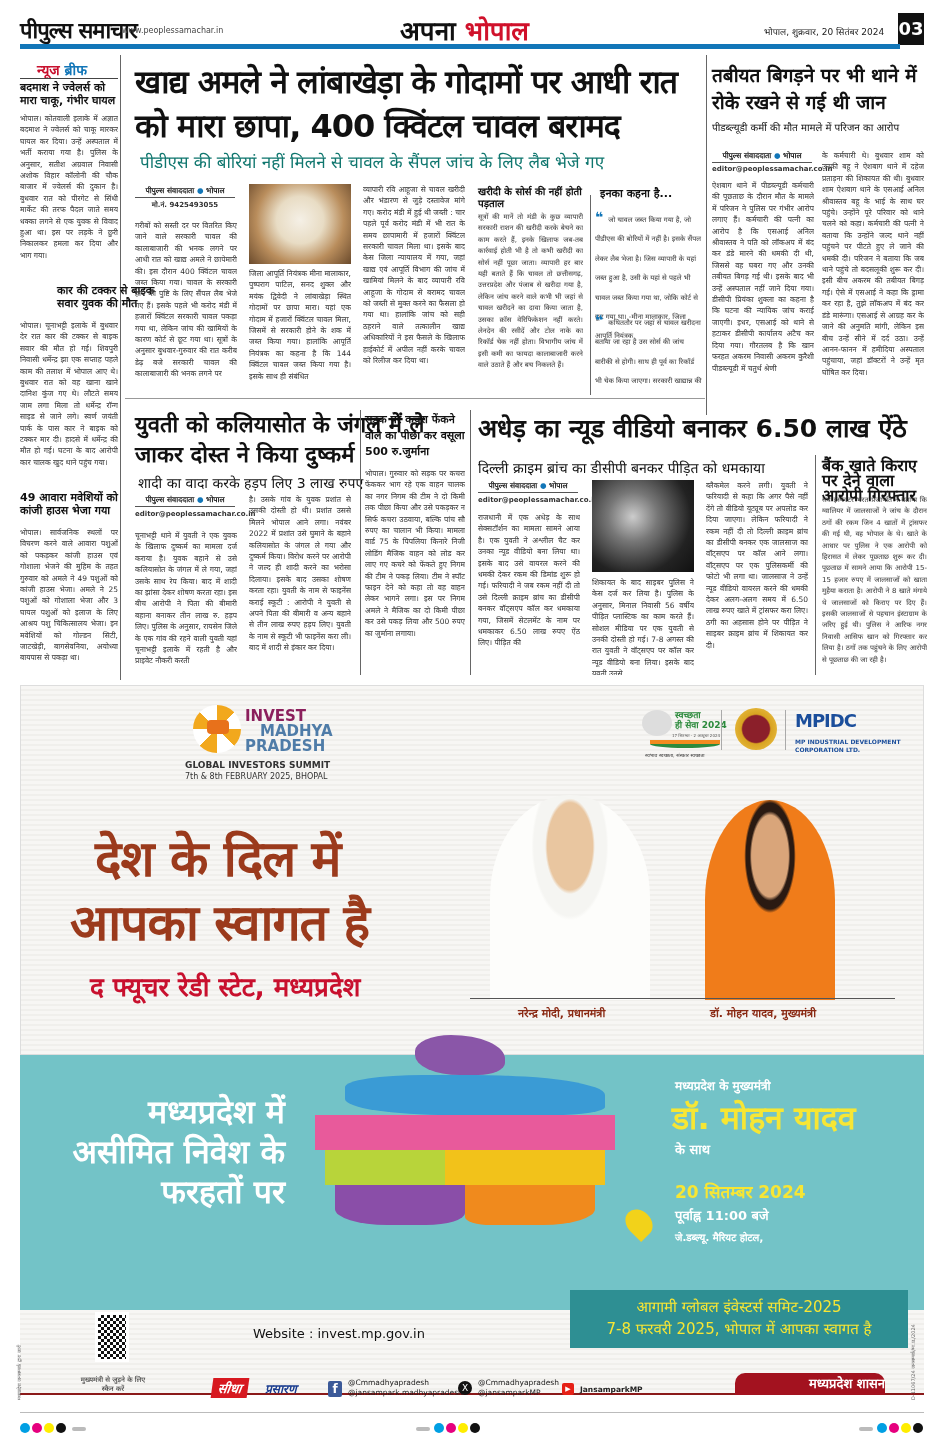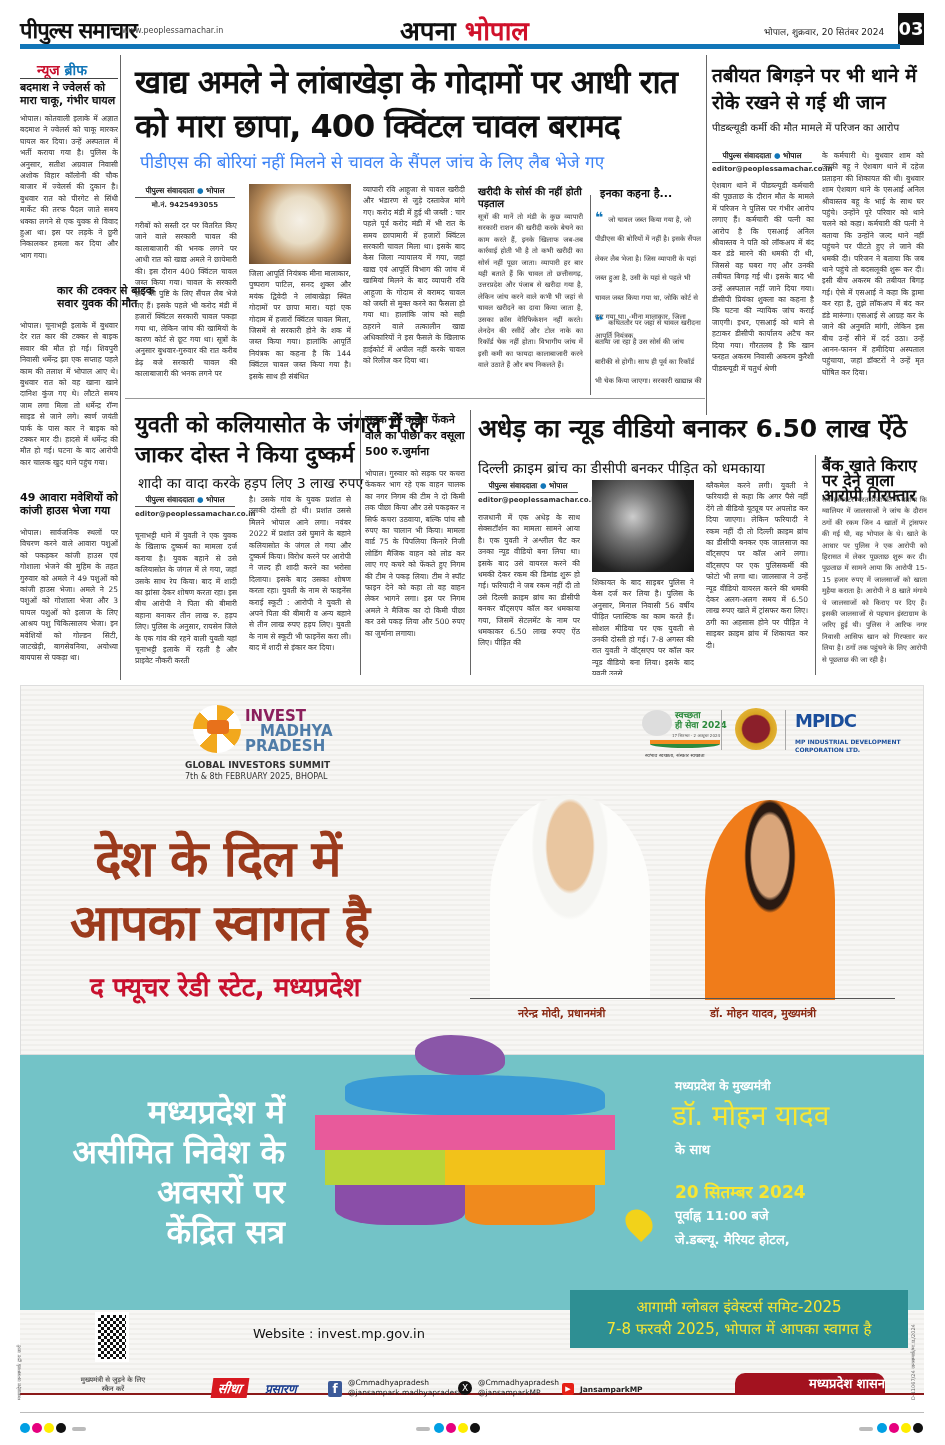--- a/index.html
+++ b/index.html
@@ -61,21 +61,21 @@
 <div class="abs hl" style="left:20px;top:82px;width:98px;font-size:11px;">बदमाश ने ज्वेलर्स को मारा चाकू, गंभीर घायल</div>
 <div class="abs body-text" style="left:20px;top:113px;width:98px;height:158px;">भोपाल। कोतवाली इलाके में अज्ञात बदमाश ने ज्वेलर्स को चाकू मारकर घायल कर दिया। उन्हें अस्पताल में भर्ती कराया गया है। पुलिस के अनुसार, सतीश अग्रवाल निवासी अशोक विहार कॉलोनी की चौक बाजार में ज्वेलर्स की दुकान है। बुधवार रात को पीरगेट से सिंधी मार्केट की तरफ पैदल जाते समय धक्का लगने से एक युवक से विवाद हुआ था। इस पर लड़के ने छुरी निकालकर हमला कर दिया और भाग गया।</div>
 
 <div class="abs hl" style="left:20px;top:285px;width:98px;font-size:11px;margin-left:37px;">कार की टक्कर से बाइक सवार युवक की मौत</div>
 <div class="abs body-text" style="left:20px;top:320px;width:98px;height:160px;">भोपाल। चूनाभट्टी इलाके में बुधवार देर रात कार की टक्कर से बाइक सवार की मौत हो गई। शिवपुरी निवासी धर्मेन्द्र झा एक सप्ताह पहले काम की तलाश में भोपाल आए थे। बुधवार रात को वह खाना खाने दानिश कुंज गए थे। लौटते समय जाम लगा मिला तो धर्मेन्द्र रॉन्ग साइड से जाने लगे। स्वर्ण जयंती पार्क के पास कार ने बाइक को टक्कर मार दी। हादसे में धर्मेन्द्र की मौत हो गई। घटना के बाद आरोपी कार चालक खुद थाने पहुंच गया।</div>
 
 <div class="abs hl" style="left:20px;top:492px;width:98px;font-size:11px;">49 आवारा मवेशियों को कांजी हाउस भेजा गया</div>
 <div class="abs body-text" style="left:20px;top:527px;width:98px;height:148px;">भोपाल। सार्वजनिक स्थलों पर विचरण करने वाले आवारा पशुओं को पकड़कर कांजी हाउस एवं गोशाला भेजने की मुहिम के तहत गुरुवार को अमले ने 49 पशुओं को कांजी हाउस भेजा। अमले ने 25 पशुओं को गोशाला भेजा और 3 घायल पशुओं को इलाज के लिए आश्रय पशु चिकित्सालय भेजा। इन मवेशियों को गोल्डन सिटी, जाटखेड़ी, बागसेवनिया, अयोध्या बायपास से पकड़ा था।</div>
 
 <div class="abs hl" style="left:135px;top:60px;width:560px;font-size:32px;line-height:44px;letter-spacing:-1px;">खाद्य अमले ने लांबाखेड़ा के गोदामों पर आधी रात को मारा छापा, 400 क्विंटल चावल बरामद</div>
-<div class="abs" style="left:140px;top:150px;width:560px;font-size:17px;color:#3b82f6;">पीडीएस की बोरियां नहीं मिलने से चावल के सैंपल जांच के लिए लैब भेजे गए</div>
+<div class="abs" style="left:140px;top:150px;width:560px;font-size:17px;color:#0f766e;">पीडीएस की बोरियां नहीं मिलने से चावल के सैंपल जांच के लिए लैब भेजे गए</div>
 
 <div class="abs byline" style="left:135px;top:185px;width:100px;"><span>पीपुल्स संवाददाता</span> <span class="bdot">●</span> <span>भोपाल</span></div>
 <div class="abs email" style="left:135px;top:200px;width:100px;">मो.नं. 9425493055</div>
 <div class="abs body-text" style="left:135px;top:220px;width:102px;height:175px;">गरीबों को सस्ती दर पर वितरित किए जाने वाले सरकारी चावल की कालाबाजारी की भनक लगने पर आधी रात को खाद्य अमले ने छापेमारी की। इस दौरान 400 क्विंटल चावल जब्त किया गया। चावल के सरकारी होने की पुष्टि के लिए सैंपल लैब भेजे गए हैं। इसके पहले भी करोद मंडी में हजारों क्विंटल सरकारी चावल पकड़ा गया था, लेकिन जांच की खामियों के कारण कोर्ट से छूट गया था। सूत्रों के अनुसार बुधवार-गुरुवार की रात करीब डेढ़ बजे सरकारी चावल की कालाबाजारी की भनक लगने पर</div>
 
 <div class="abs photo-rice" style="left:249px;top:184px;width:102px;height:80px;"></div>
 <div class="abs body-text" style="left:249px;top:268px;width:102px;height:127px;">जिला आपूर्ति नियंत्रक मीना मालाकार, पुष्पराग पाटिल, सनद शुक्ल और मयंक द्विवेदी ने लांबाखेड़ा स्थित गोदामों पर छापा मारा। यहां एक गोदाम में हजारों क्विंटल चावल मिला, जिसमें से सरकारी होने के शक में जब्त किया गया। हालांकि आपूर्ति नियंत्रक का कहना है कि 144 क्विंटल चावल जब्त किया गया है। इसके साथ ही संबंधित</div>
 
 <div class="abs body-text" style="left:363px;top:184px;width:102px;height:211px;">व्यापारी रवि आहूजा से चावल खरीदी और भंडारण से जुड़े दस्तावेज मांगे गए। करोद मंडी में हुई थी जब्ती : चार पहले पूर्व करोद मंडी में भी रात के समय छापामारी में हजारों क्विंटल सरकारी चावल मिला था। इसके बाद केस जिला न्यायालय में गया, जहां खाद्य एवं आपूर्ति विभाग की जांच में खामियां मिलने के बाद व्यापारी रवि आहूजा के गोदाम से बरामद चावल को जब्ती से मुक्त करने का फैसला हो गया था। हालांकि जांच को सही ठहराने वाले तत्कालीन खाद्य अधिकारियों ने इस फैसले के खिलाफ हाईकोर्ट में अपील नहीं करके चावल को रिलीज कर दिया था।</div>
 
@@ -155,41 +155,40 @@
 <div class="abs portrait" style="left:490px;top:795px;width:160px;height:205px;background:radial-gradient(ellipse at 50% 25%, #e9c6a0 0 20%, #f5f5f2 22% 32%, #fdfdfb 34% 100%);"></div>
 <div class="abs portrait" style="left:705px;top:800px;width:130px;height:200px;background:radial-gradient(ellipse at 50% 28%, #d9a57a 0 20%, #2a1a12 22% 26%, #f07c1a 28% 100%);"></div>
 <div class="abs h-rule" style="left:470px;top:998px;width:425px;background:#555;"></div>
 <div class="abs caption" style="left:518px;top:1005px;">नरेन्द्र मोदी, प्रधानमंत्री</div>
 <div class="abs caption" style="left:710px;top:1005px;">डॉ. मोहन यादव, मुख्यमंत्री</div>
 
 <div class="abs ad-bottom"></div>
 <div class="abs mp-head" style="left:60px;top:1092px;width:225px;">
   <div>मध्यप्रदेश में</div>
   <div>असीमित निवेश के</div>
-  <div>अवसरों पर</div>
-  <div>केंद्रित सत्र</div>
+  <div>फरहतों पर</div>
 </div>
 
 <div class="abs" style="left:305px;top:1025px;width:330px;height:230px;">
   <div class="abs" style="left:110px;top:10px;width:90px;height:40px;background:#8a56a8;border-radius:40% 60% 30% 50%;"></div>
   <div class="abs" style="left:40px;top:50px;width:260px;height:40px;background:#3a9bd5;border-radius:30% 50% 20% 40%;"></div>
   <div class="abs" style="left:10px;top:90px;width:300px;height:35px;background:#e85a9b;"></div>
   <div class="abs" style="left:20px;top:125px;width:120px;height:35px;background:#b8d43a;"></div>
   <div class="abs" style="left:140px;top:125px;width:160px;height:35px;background:#f2c21a;"></div>
   <div class="abs" style="left:30px;top:160px;width:130px;height:40px;background:#8a4ea8;border-radius:0 0 30% 40%;"></div>
   <div class="abs" style="left:160px;top:160px;width:130px;height:40px;background:#f08a1d;border-radius:0 0 40% 20%;"></div>
 </div>
 
 <div class="abs" style="left:675px;top:1077px;font-size:12px;color:#fff;font-weight:bold;">मध्यप्रदेश के मुख्यमंत्री</div>
-<div class="abs yellow" style="left:672px;top:1095px;font-size:28px;font-weight:normal;">डॉ. मोहन यादव</div>
+<div class="abs yellow" style="left:672px;top:1095px;font-size:32px;font-weight:bold;">डॉ. मोहन यादव</div>
 <div class="abs" style="left:675px;top:1140px;font-size:13px;color:#fff;font-weight:bold;">के साथ</div>
 <div class="abs yellow" style="left:675px;top:1180px;font-size:17px;font-weight:bold;">20 सितम्बर 2024</div>
 <div class="abs" style="left:627px;top:1208px;width:24px;height:30px;background:#f2d21a;border-radius:50% 50% 50% 0;transform:rotate(-45deg);"></div>
 <div class="abs" style="left:675px;top:1206px;font-size:13px;color:#fff;font-weight:bold;">पूर्वाह्न 11:00 बजे</div>
-<div class="abs" style="left:675px;top:1230px;font-size:13px;color:#fff;font-weight:bold;">जे.डब्ल्यू. मैरियट होटल,</div>
+<div class="abs" style="left:675px;top:1230px;font-size:10px;color:#fff;font-weight:bold;">जे.डब्ल्यू. मैरियट होटल,</div>
 <div class="abs" style="left:675px;top:1254px;font-size:13px;color:#fff;font-weight:bold;margin-top:36px;">कोलकाता, पश्चिम बंगाल</div>
 
 <div class="abs ad-footer"></div>
 <div class="abs summit-box">
   <div>आगामी ग्लोबल इंवेस्टर्स समिट-2025</div>
   <div>7-8 फरवरी 2025, भोपाल में आपका स्वागत है</div>
 </div>
 <div class="abs qr" style="left:95px;top:1312px;width:34px;height:50px;"></div>
 <div class="abs" style="left:78px;top:1375px;width:70px;font-size:7px;text-align:center;color:#222;">मुख्यमंत्री से जुड़ने के लिए स्कैन करें</div>
 <div class="abs" style="left:16px;top:1320px;font-size:5px;color:#666;writing-mode:vertical-rl;transform:rotate(180deg);height:80px;">मध्यप्रदेश जनसम्पर्क द्वारा जारी</div>

